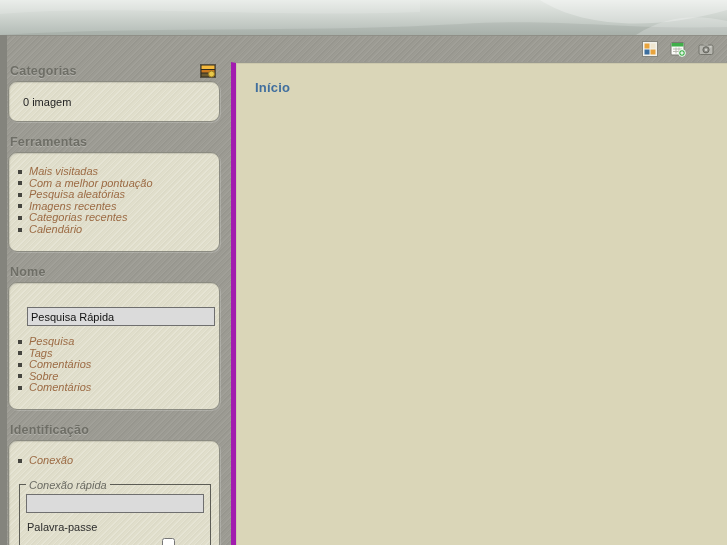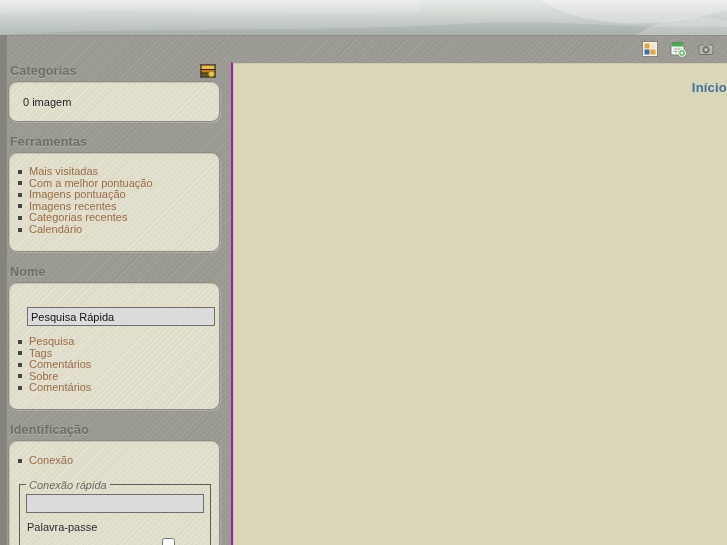--- a/index.html
+++ b/index.html
@@ -24,24 +24,23 @@
   }
   
   .toolbar{
     position:absolute;top:41px;right:13px;display:flex;gap:12px;align-items:center;
   }
   .toolbar .icon{width:16px;height:16px;display:block;cursor:pointer;}
   
   .main-panel{
     position:absolute;left:231px;top:62px;right:0;bottom:0;
     background:#dad6b8;
-    border-left:2px solid #a21caf;
+    border-left:5px solid #a21caf;
     border-top:1px solid #9a9a90;
     box-shadow:inset 1px 1px 0 rgba(0,0,0,0.06);
-    text-align:right;
   }
   .main-panel h2{
     margin:0;padding:17px 0 0 19px;
     font-size:13px;font-weight:bold;color:#416f9e;letter-spacing:.2px;
   }
   
   .sidebar{position:absolute;left:8px;top:62px;width:212px;}
   .sidebar h3{
     margin:13px 0 3px 2px;font-size:12.5px;font-weight:bold;color:#6e6e66;
     text-shadow:0 1px 0 rgba(255,255,255,0.22);letter-spacing:.2px;
@@ -49,21 +48,21 @@
   .sidebar h3.first{margin-top:2px;}
   .side-head{display:flex;align-items:flex-start;justify-content:space-between;}
   .side-head .icon{width:16px;height:14px;margin:2px 4px 0 0;cursor:pointer;}
   .box{
     background:#e0decb;
     background-image:repeating-linear-gradient(135deg, rgba(255,255,255,0.18) 0 1px, rgba(0,0,0,0.02) 1px 2px, transparent 2px 4px);
     border:1px solid #8b8b81;border-radius:9px;
     box-shadow:inset 1px 1px 1px rgba(0,0,0,0.12), 1px 1px 0 rgba(255,255,255,0.18);
   }
   .box.cat{height:41px;padding:14px 0 0 14px;box-sizing:border-box;font-size:11px;color:#222;}
-  .box ul{list-style:none;margin:0;padding:0;}
+  .box ul{list-style:none;margin:0;padding:0;font-style:italic;}
   .box li{font-size:11px;line-height:11.6px;white-space:nowrap;}
   .bullet{display:inline-block;width:4px;height:4px;background:#45453f;margin:0 7px 1px 9px;vertical-align:middle;}
   .box a{color:#9c6b44;text-decoration:none;cursor:pointer;}
   .box.tools{padding:13px 0 15px 0;}
   .box.menu{padding:24px 0 15px 0;}
   .box.ident{padding:14px 0 60px 0;min-height:120px;}
   input[type=text], input[type=password]{
     background:#dbdbdb;border:1px solid #6f6f6f;height:15px;
     font-family:"Liberation Sans", sans-serif;font-size:11px;color:#111;
     padding:1px 3px;box-sizing:content-box;
@@ -138,21 +137,21 @@
   </div>
   <div class="box cat">
     <span>0 imagem</span>
   </div>
 
   <h3>Ferramentas</h3>
   <div class="box tools">
     <ul>
       <li><span class="bullet"></span><a>Mais visitadas</a></li>
       <li><span class="bullet"></span><a>Com a melhor pontuação</a></li>
-      <li><span class="bullet"></span><a>Imagens pontuação</a></li>
+      <li><span class="bullet"></span><a>Pesquisa aleatórias</a></li>
       <li><span class="bullet"></span><a>Imagens recentes</a></li>
       <li><span class="bullet"></span><a>Categorias recentes</a></li>
       <li><span class="bullet"></span><a>Calendário</a></li>
     </ul>
   </div>
 
   <h3>Nome</h3>
   <div class="box menu">
     <input type="text" class="quick-search" value="Pesquisa Rápida" style="">
     <ul>

